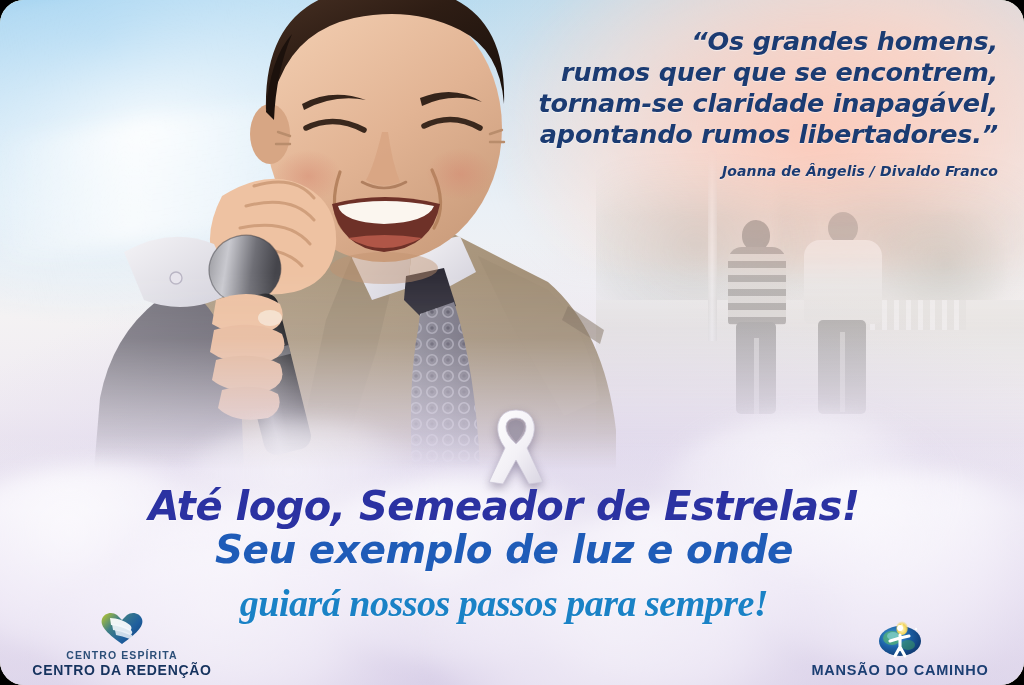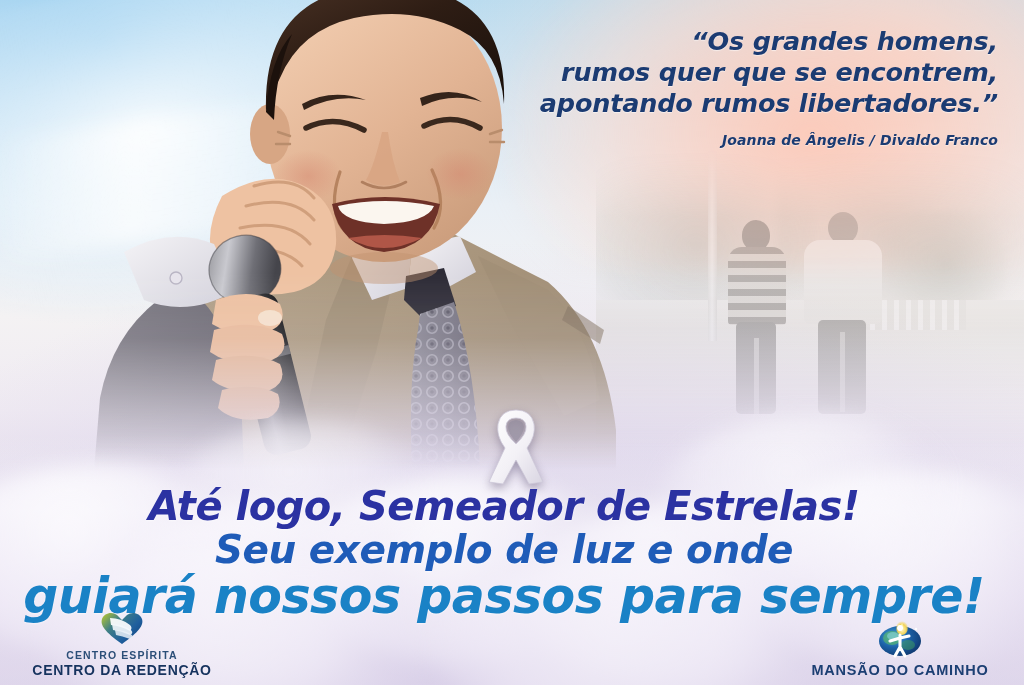--- a/index.html
+++ b/index.html
@@ -12,20 +12,21 @@
     font-family: "Liberation Sans", sans-serif;
   }
 
   #poster {
     position: relative;
     width: 1024px;
     height: 685px;
     overflow: hidden;
     background: #fef9c3;
     user-select: none;
+    border-radius: 24px;
   }
 
   
   .bg-base {
     position: absolute;
     inset: 0;
     background:
       radial-gradient(ellipse 620px 420px at 88% 8%,  rgba(255,214,200,0.75) 0%, rgba(255,225,215,0.30) 45%, rgba(255,255,255,0) 72%),
       radial-gradient(ellipse 520px 380px at 10% 6%,  rgba(150,205,240,0.85) 0%, rgba(185,222,245,0.45) 45%, rgba(255,255,255,0) 75%),
       radial-gradient(ellipse 900px 520px at 50% 96%, rgba(205,195,225,0.92) 0%, rgba(222,214,236,0.55) 48%, rgba(255,255,255,0) 80%),
@@ -200,21 +201,21 @@
     font-family: "DejaVu Sans", sans-serif;
     font-style: italic;
     font-weight: 700;
     letter-spacing: -0.5px;
     line-height: 1.04;
     white-space: nowrap;
     text-shadow: 0 1px 2px rgba(255,255,255,0.55);
   }
   .headline .hl1 { font-size: 40px; color: #2b32a2; }
   .headline .hl2 { font-size: 39px; color: #1f5cb8; margin-top: 2px; }
-  .headline .hl3 { font-size: 49px; color: #1a82c6; margin-top: 2px; }
+  .headline .hl3 { font-size: 38px; color: #1a82c6; margin-top: 14px; font-family: Liberation Serif, serif; }
 
   
   .logo-block {
     position: absolute;
     bottom: 6px;
     display: flex;
     flex-direction: column;
     align-items: center;
   }
   .logo-left  { left: 22px;  width: 200px; }
@@ -412,20 +413,21 @@
     <div class="puff" style="left:40px;   top:196px; width:420px; height:170px;"></div>
     <div class="puff" style="left:430px;  top:200px; width:440px; height:180px;"></div>
     <div class="puff" style="left:660px;  top:60px;  width:300px; height:160px; opacity:.65;"></div>
     <div class="puff" style="left:180px;  top:66px;  width:260px; height:140px; opacity:.55;"></div>
     <div class="veil"></div>
   </div>
 
   <div class="quote">
     <div class="line">“Os grandes homens,</div>
     <div class="line">rumos quer que se encontrem,</div>
+    <div class="line">tornam-se claridade inapagável,</div>
     <div class="line">apontando rumos libertadores.”</div>
     <div class="attrib">Joanna de Ângelis / Divaldo Franco</div>
   </div>
 
   <div class="ribbon">
     <svg viewBox="0 0 66 86" xmlns="http://www.w3.org/2000/svg" aria-hidden="true">
       <defs>
         <linearGradient id="gRib" x1="0" y1="0" x2="1" y2="1">
           <stop offset="0%" stop-color="#ffffff"></stop>
           <stop offset="55%" stop-color="#f3f1f6"></stop>

